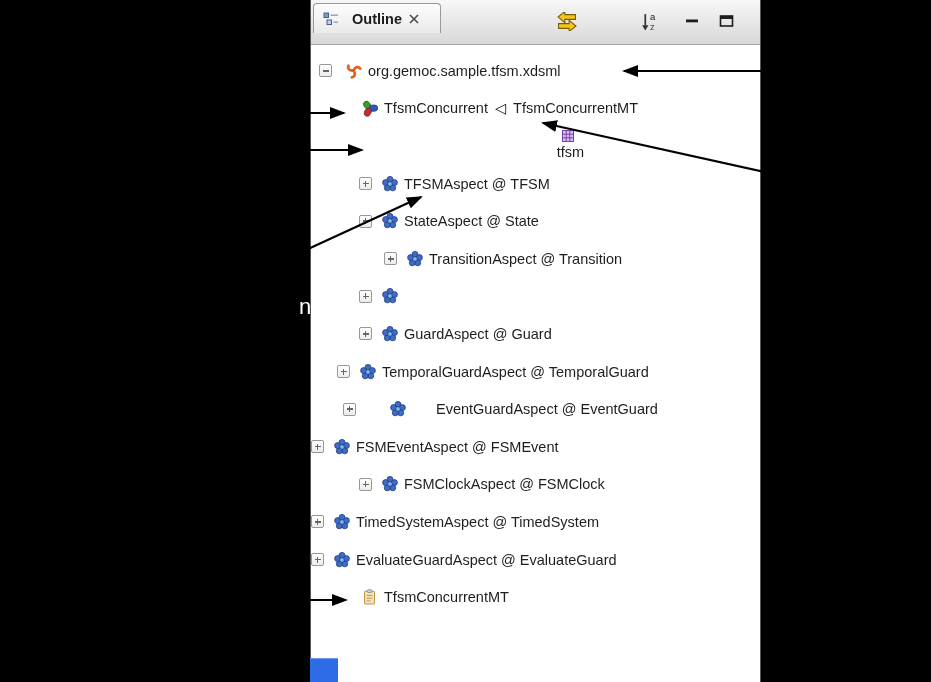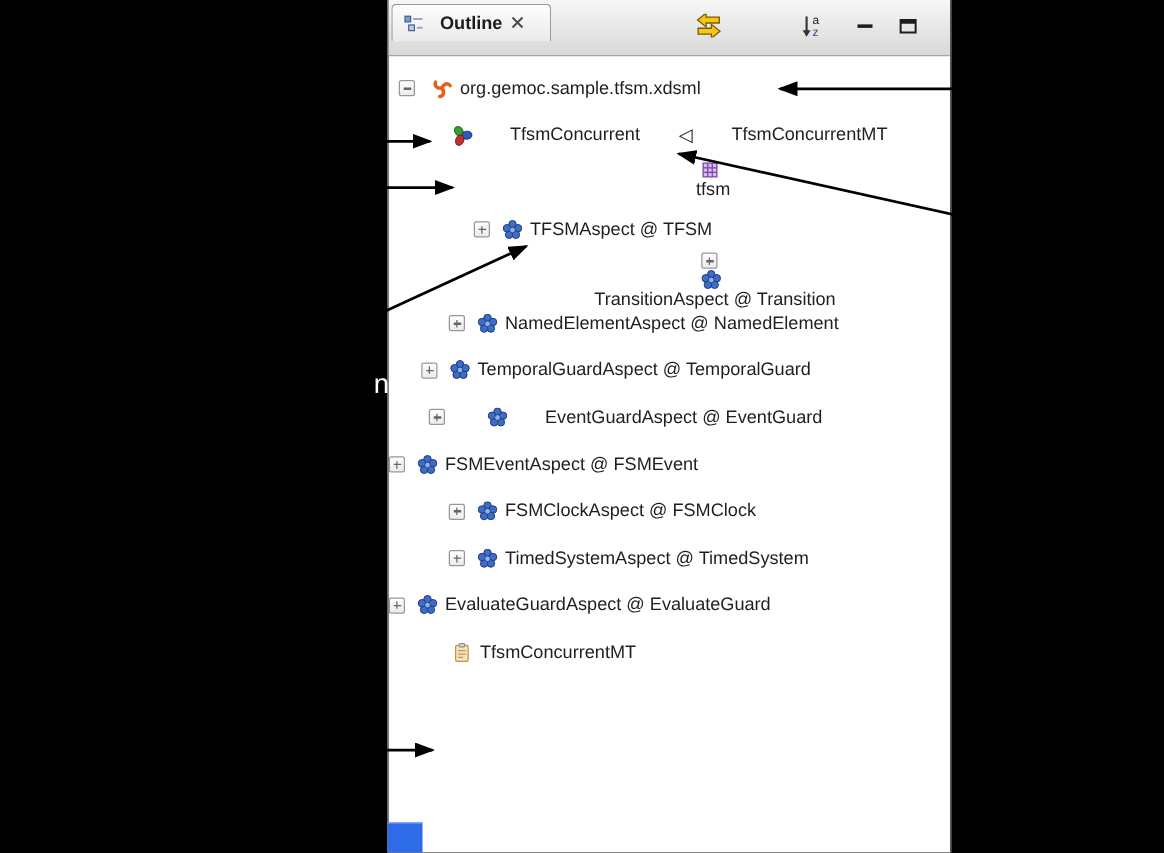--- a/index.html
+++ b/index.html
@@ -160,21 +160,21 @@
             <g fill="none" stroke="#e2621b" stroke-width="2.6" stroke-linecap="round">
               <path d="M8 8 C 9.5 4.5, 12.5 3.8, 14.3 6.2"></path>
               <path d="M8 8 C 9.5 4.5, 12.5 3.8, 14.3 6.2" transform="rotate(120 8 8)"></path>
               <path d="M8 8 C 9.5 4.5, 12.5 3.8, 14.3 6.2" transform="rotate(240 8 8)"></path>
             </g>
             <circle cx="8" cy="8" r="1.6" fill="#e2621b"></circle>
           </svg>
         </span>
         <span class="tree-label">org.gemoc.sample.tfsm.xdsml</span>
       </div>
-      <div class="tree-row" style="padding-left: 50px; gap: 24px;">
+      <div class="tree-row" style="padding-left: 50px;">
         <span class="tree-icon">
           <svg width="17" height="17" viewBox="0 0 16 16">
             <ellipse cx="8" cy="4.2" rx="3" ry="4" fill="#37a02c" stroke="#1d6216" stroke-width="0.7" transform="rotate(-35 8 8)"></ellipse>
             <ellipse cx="8" cy="4.2" rx="3" ry="4" fill="#2d58c0" stroke="#173577" stroke-width="0.7" transform="rotate(85 8 8)"></ellipse>
             <ellipse cx="8" cy="4.2" rx="3" ry="4" fill="#c03030" stroke="#771a1a" stroke-width="0.7" transform="rotate(205 8 8)"></ellipse>
           </svg>
         </span>
         <span class="tree-label">TfsmConcurrent</span>
         <span class="sep">◁</span>
         <span class="tree-label">TfsmConcurrentMT</span>
@@ -184,35 +184,49 @@
           <svg width="16" height="16" viewBox="0 0 16 16">
             <rect x="2.5" y="2.5" width="11" height="11" fill="#d8bdf0" stroke="#7b3fa8"></rect>
             <line x1="6.2" y1="2.5" x2="6.2" y2="13.5" stroke="#7b3fa8"></line>
             <line x1="9.8" y1="2.5" x2="9.8" y2="13.5" stroke="#7b3fa8"></line>
             <line x1="2.5" y1="6.2" x2="13.5" y2="6.2" stroke="#7b3fa8"></line>
             <line x1="2.5" y1="9.8" x2="13.5" y2="9.8" stroke="#7b3fa8"></line>
           </svg>
         </span>
         <span class="tree-label">tfsm</span>
       </div>
-      <div class="tree-row" style="padding-left: 48px; margin-left: 20px;">
+      <div class="tree-row" style="padding-left: 48px;">
         <span class="expander plus" style="margin-right: 9px;"></span>
         <span class="tree-icon">
           <svg width="16" height="16" viewBox="0 0 16 16">
             <circle cx="8" cy="3.4" r="3" fill="#3e6cc8" stroke="#1c3e7e" stroke-width="0.8"></circle>
             <circle cx="12.4" cy="6.6" r="3" fill="#3e6cc8" stroke="#1c3e7e" stroke-width="0.8"></circle>
             <circle cx="10.7" cy="11.8" r="3" fill="#3e6cc8" stroke="#1c3e7e" stroke-width="0.8"></circle>
             <circle cx="5.3" cy="11.8" r="3" fill="#3e6cc8" stroke="#1c3e7e" stroke-width="0.8"></circle>
             <circle cx="3.6" cy="6.6" r="3" fill="#3e6cc8" stroke="#1c3e7e" stroke-width="0.8"></circle>
             <circle cx="8" cy="8" r="2.3" fill="#8fb2ea" stroke="#1c3e7e" stroke-width="0.7"></circle>
           </svg>
         </span>
         <span class="tree-label">TFSMAspect @ TFSM</span>
       </div>
-      <div class="tree-row" style="padding-left: 73px; flex-direction: column;">
+      <div class="tree-row" style="padding-left: 48px;">
+        <span class="expander plus" style="margin-right: 9px;"></span>
+        <span class="tree-icon">
+          <svg width="16" height="16" viewBox="0 0 16 16">
+            <circle cx="8" cy="3.4" r="3" fill="#3e6cc8" stroke="#1c3e7e" stroke-width="0.8"></circle>
+            <circle cx="12.4" cy="6.6" r="3" fill="#3e6cc8" stroke="#1c3e7e" stroke-width="0.8"></circle>
+            <circle cx="10.7" cy="11.8" r="3" fill="#3e6cc8" stroke="#1c3e7e" stroke-width="0.8"></circle>
+            <circle cx="5.3" cy="11.8" r="3" fill="#3e6cc8" stroke="#1c3e7e" stroke-width="0.8"></circle>
+            <circle cx="3.6" cy="6.6" r="3" fill="#3e6cc8" stroke="#1c3e7e" stroke-width="0.8"></circle>
+            <circle cx="8" cy="8" r="2.3" fill="#8fb2ea" stroke="#1c3e7e" stroke-width="0.7"></circle>
+          </svg>
+        </span>
+        <span class="tree-label">StateAspect @ State</span>
+      </div>
+      <div class="tree-row" style="padding-left: 73px;">
         <span class="expander plus" style="margin-right: 9px;"></span>
         <span class="tree-icon">
           <svg width="16" height="16" viewBox="0 0 16 16">
             <circle cx="8" cy="3.4" r="3" fill="#3e6cc8" stroke="#1c3e7e" stroke-width="0.8"></circle>
             <circle cx="12.4" cy="6.6" r="3" fill="#3e6cc8" stroke="#1c3e7e" stroke-width="0.8"></circle>
             <circle cx="10.7" cy="11.8" r="3" fill="#3e6cc8" stroke="#1c3e7e" stroke-width="0.8"></circle>
             <circle cx="5.3" cy="11.8" r="3" fill="#3e6cc8" stroke="#1c3e7e" stroke-width="0.8"></circle>
             <circle cx="3.6" cy="6.6" r="3" fill="#3e6cc8" stroke="#1c3e7e" stroke-width="0.8"></circle>
             <circle cx="8" cy="8" r="2.3" fill="#8fb2ea" stroke="#1c3e7e" stroke-width="0.7"></circle>
           </svg>
@@ -224,21 +238,34 @@
         <span class="tree-icon">
           <svg width="16" height="16" viewBox="0 0 16 16">
             <circle cx="8" cy="3.4" r="3" fill="#3e6cc8" stroke="#1c3e7e" stroke-width="0.8"></circle>
             <circle cx="12.4" cy="6.6" r="3" fill="#3e6cc8" stroke="#1c3e7e" stroke-width="0.8"></circle>
             <circle cx="10.7" cy="11.8" r="3" fill="#3e6cc8" stroke="#1c3e7e" stroke-width="0.8"></circle>
             <circle cx="5.3" cy="11.8" r="3" fill="#3e6cc8" stroke="#1c3e7e" stroke-width="0.8"></circle>
             <circle cx="3.6" cy="6.6" r="3" fill="#3e6cc8" stroke="#1c3e7e" stroke-width="0.8"></circle>
             <circle cx="8" cy="8" r="2.3" fill="#8fb2ea" stroke="#1c3e7e" stroke-width="0.7"></circle>
           </svg>
         </span>
-        <span class="tree-label">NamedElementAspect @ NamedElement</span>
+      </div>
+      <div class="tree-row" style="padding-left: 48px;">
+        <span class="expander plus" style="margin-right: 9px;"></span>
+        <span class="tree-icon">
+          <svg width="16" height="16" viewBox="0 0 16 16">
+            <circle cx="8" cy="3.4" r="3" fill="#3e6cc8" stroke="#1c3e7e" stroke-width="0.8"></circle>
+            <circle cx="12.4" cy="6.6" r="3" fill="#3e6cc8" stroke="#1c3e7e" stroke-width="0.8"></circle>
+            <circle cx="10.7" cy="11.8" r="3" fill="#3e6cc8" stroke="#1c3e7e" stroke-width="0.8"></circle>
+            <circle cx="5.3" cy="11.8" r="3" fill="#3e6cc8" stroke="#1c3e7e" stroke-width="0.8"></circle>
+            <circle cx="3.6" cy="6.6" r="3" fill="#3e6cc8" stroke="#1c3e7e" stroke-width="0.8"></circle>
+            <circle cx="8" cy="8" r="2.3" fill="#8fb2ea" stroke="#1c3e7e" stroke-width="0.7"></circle>
+          </svg>
+        </span>
+        <span class="tree-label">GuardAspect @ Guard</span>
       </div>
       <div class="tree-row" style="padding-left: 26px;">
         <span class="expander plus" style="margin-right: 9px;"></span>
         <span class="tree-icon">
           <svg width="16" height="16" viewBox="0 0 16 16">
             <circle cx="8" cy="3.4" r="3" fill="#3e6cc8" stroke="#1c3e7e" stroke-width="0.8"></circle>
             <circle cx="12.4" cy="6.6" r="3" fill="#3e6cc8" stroke="#1c3e7e" stroke-width="0.8"></circle>
             <circle cx="10.7" cy="11.8" r="3" fill="#3e6cc8" stroke="#1c3e7e" stroke-width="0.8"></circle>
             <circle cx="5.3" cy="11.8" r="3" fill="#3e6cc8" stroke="#1c3e7e" stroke-width="0.8"></circle>
             <circle cx="3.6" cy="6.6" r="3" fill="#3e6cc8" stroke="#1c3e7e" stroke-width="0.8"></circle>
@@ -282,21 +309,21 @@
             <circle cx="8" cy="3.4" r="3" fill="#3e6cc8" stroke="#1c3e7e" stroke-width="0.8"></circle>
             <circle cx="12.4" cy="6.6" r="3" fill="#3e6cc8" stroke="#1c3e7e" stroke-width="0.8"></circle>
             <circle cx="10.7" cy="11.8" r="3" fill="#3e6cc8" stroke="#1c3e7e" stroke-width="0.8"></circle>
             <circle cx="5.3" cy="11.8" r="3" fill="#3e6cc8" stroke="#1c3e7e" stroke-width="0.8"></circle>
             <circle cx="3.6" cy="6.6" r="3" fill="#3e6cc8" stroke="#1c3e7e" stroke-width="0.8"></circle>
             <circle cx="8" cy="8" r="2.3" fill="#8fb2ea" stroke="#1c3e7e" stroke-width="0.7"></circle>
           </svg>
         </span>
         <span class="tree-label">FSMClockAspect @ FSMClock</span>
       </div>
-      <div class="tree-row" style="padding-left: 48px;">
+      <div class="tree-row" style="">
         <span class="expander plus" style="margin-right: 9px;"></span>
         <span class="tree-icon">
           <svg width="16" height="16" viewBox="0 0 16 16">
             <circle cx="8" cy="3.4" r="3" fill="#3e6cc8" stroke="#1c3e7e" stroke-width="0.8"></circle>
             <circle cx="12.4" cy="6.6" r="3" fill="#3e6cc8" stroke="#1c3e7e" stroke-width="0.8"></circle>
             <circle cx="10.7" cy="11.8" r="3" fill="#3e6cc8" stroke="#1c3e7e" stroke-width="0.8"></circle>
             <circle cx="5.3" cy="11.8" r="3" fill="#3e6cc8" stroke="#1c3e7e" stroke-width="0.8"></circle>
             <circle cx="3.6" cy="6.6" r="3" fill="#3e6cc8" stroke="#1c3e7e" stroke-width="0.8"></circle>
             <circle cx="8" cy="8" r="2.3" fill="#8fb2ea" stroke="#1c3e7e" stroke-width="0.7"></circle>
           </svg>

